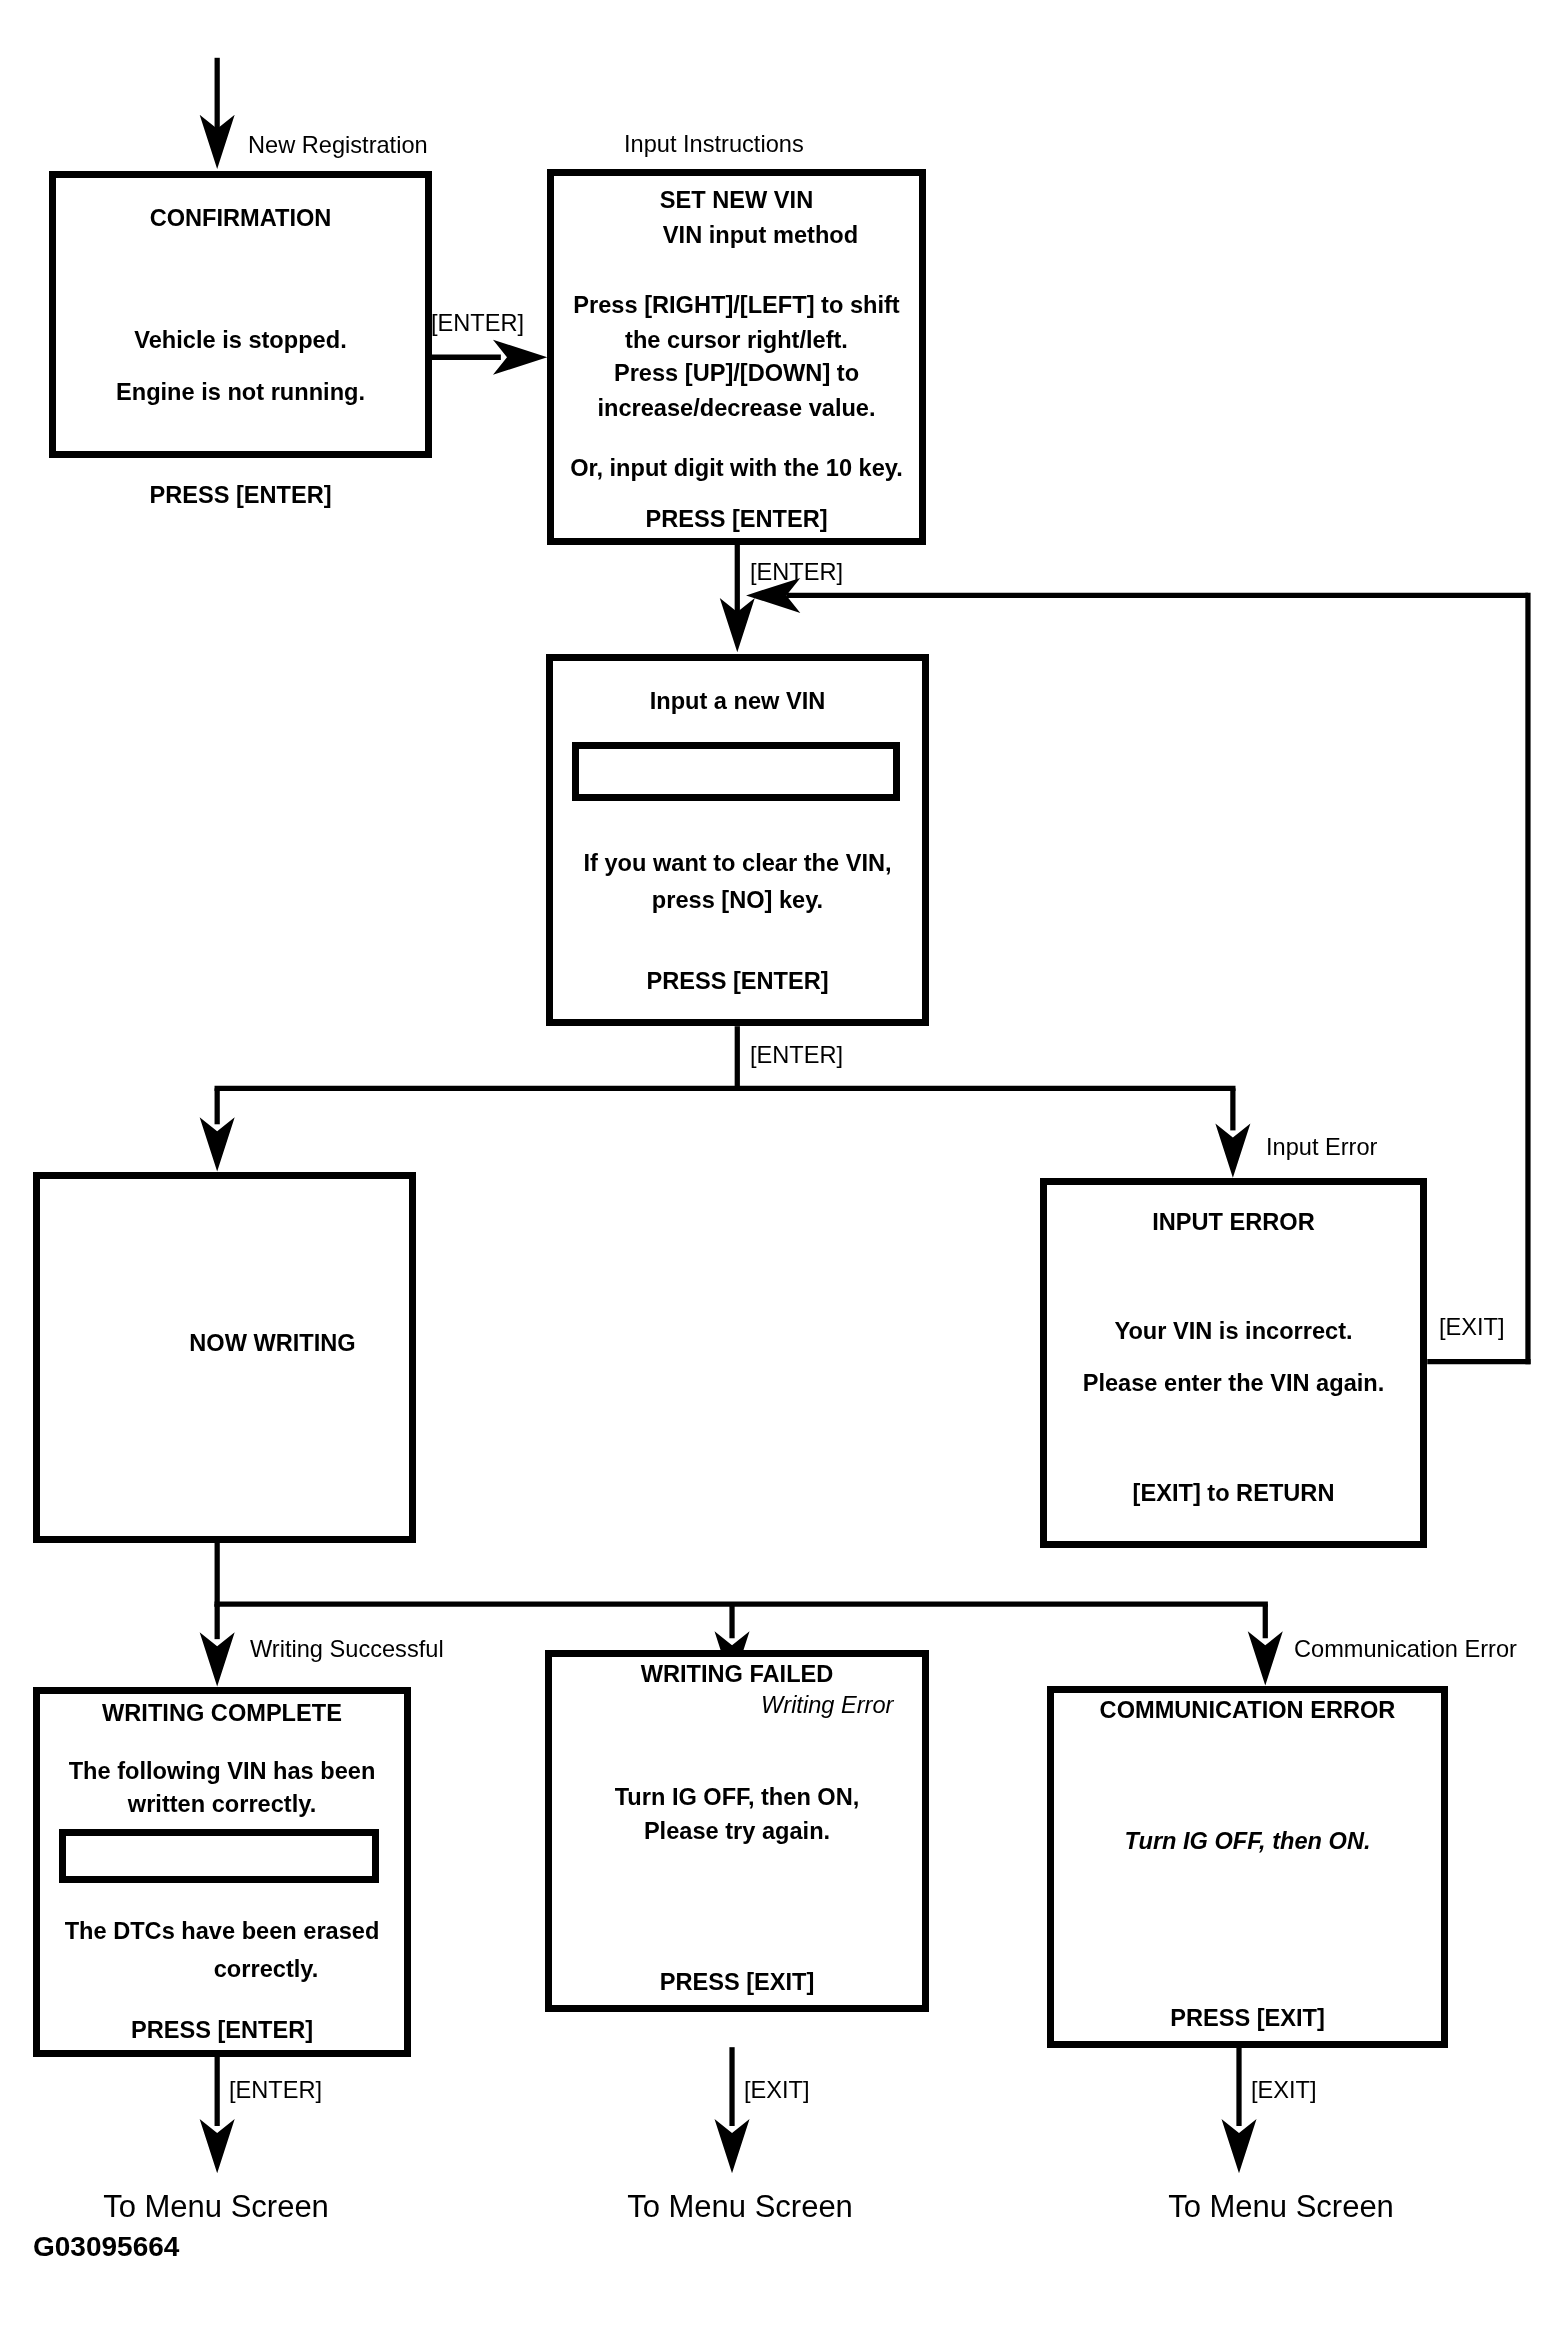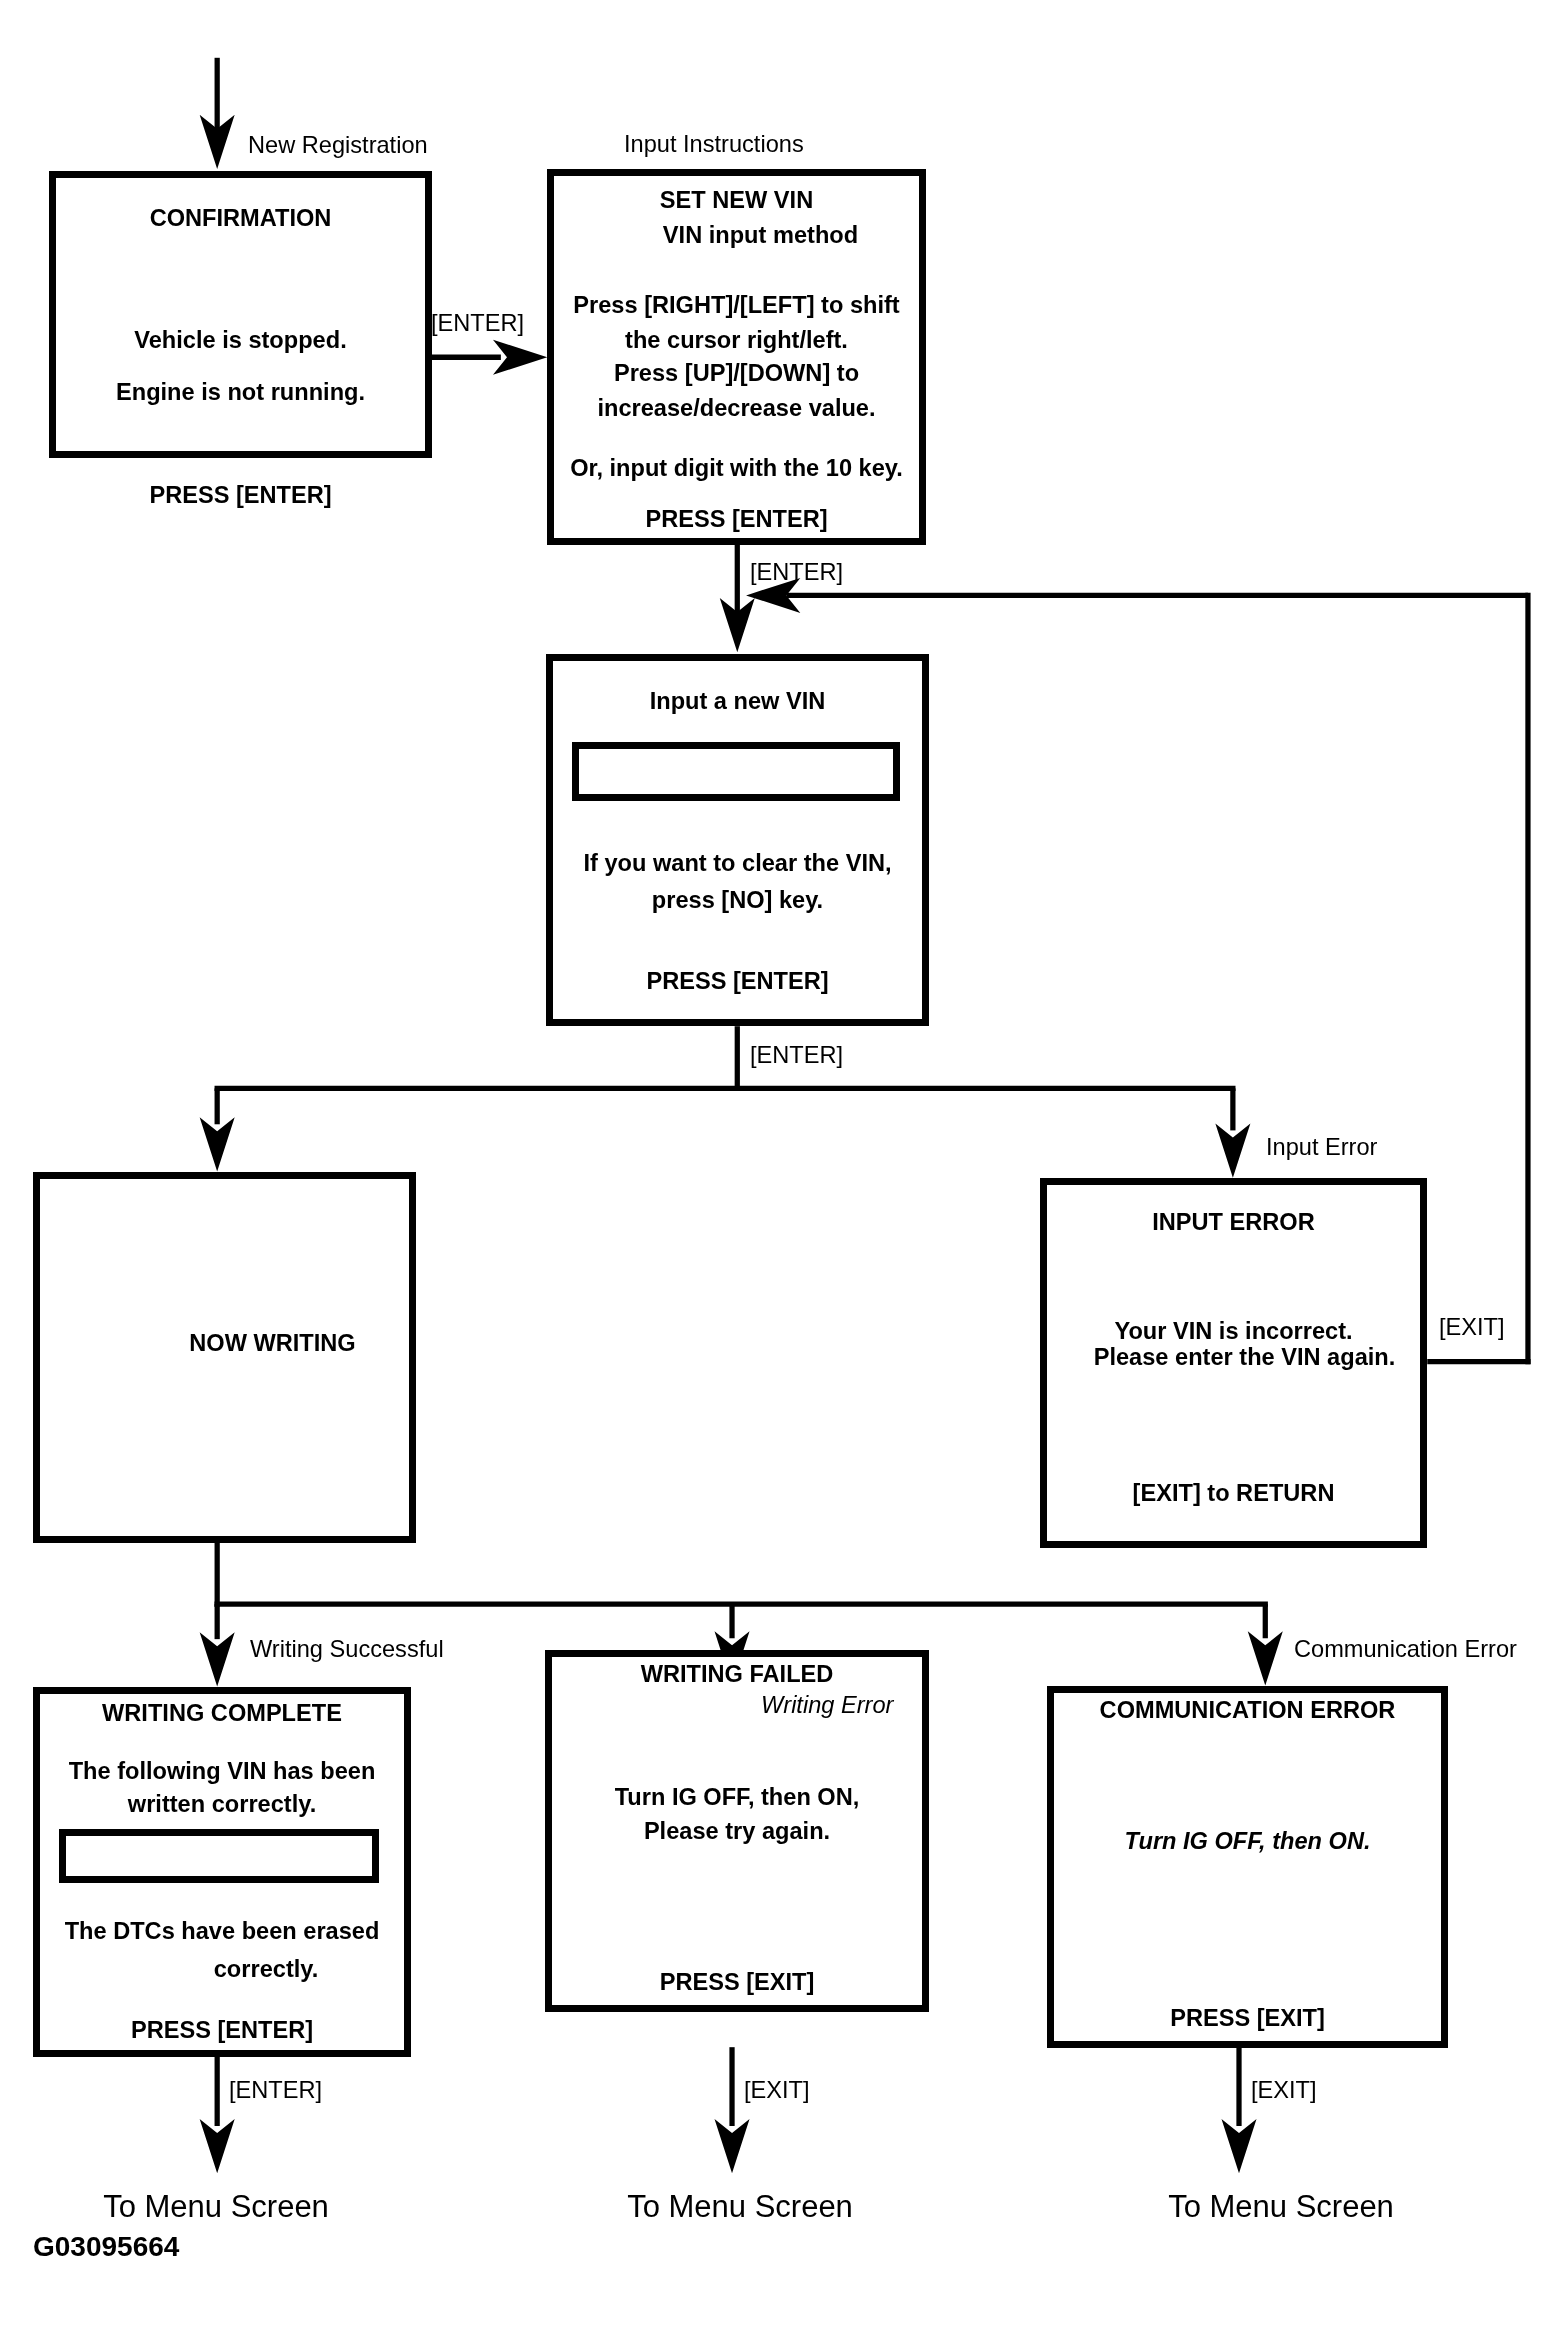--- a/index.html
+++ b/index.html
@@ -83,21 +83,21 @@
     <div class="bline" style="top:305px;">PRESS [ENTER]</div>
   </div>
 
   <div class="box" style="left:33px;top:1172px;width:383px;height:371px;">
     <div class="bline" style="top:149px;padding-left:48px;">NOW WRITING</div>
   </div>
 
   <div class="box" style="left:1040px;top:1178px;width:387px;height:370px;">
     <div class="bline" style="top:22px;">INPUT ERROR</div>
     <div class="bline" style="top:131px;">Your VIN is incorrect.</div>
-    <div class="bline" style="top:157px;padding-left:11px;">Please enter the VIN again.</div>
+    <div class="bline" style="top:183px;">Please enter the VIN again.</div>
     <div class="bline" style="top:293px;">[EXIT] to RETURN</div>
   </div>
 
   <div class="box" style="left:33px;top:1687px;width:378px;height:370px;">
     <div class="bline" style="top:4.4px;">WRITING COMPLETE</div>
     <div class="bline" style="top:62px;">The following VIN has been</div>
     <div class="bline" style="top:95px;">written correctly.</div>
     <div class="vinrect" style="left:19px;top:135px;width:320px;height:54px;"></div>
     <div class="bline" style="top:222px;">The DTCs have been erased</div>
     <div class="bline" style="top:260px;padding-left:44px;">correctly.</div>

